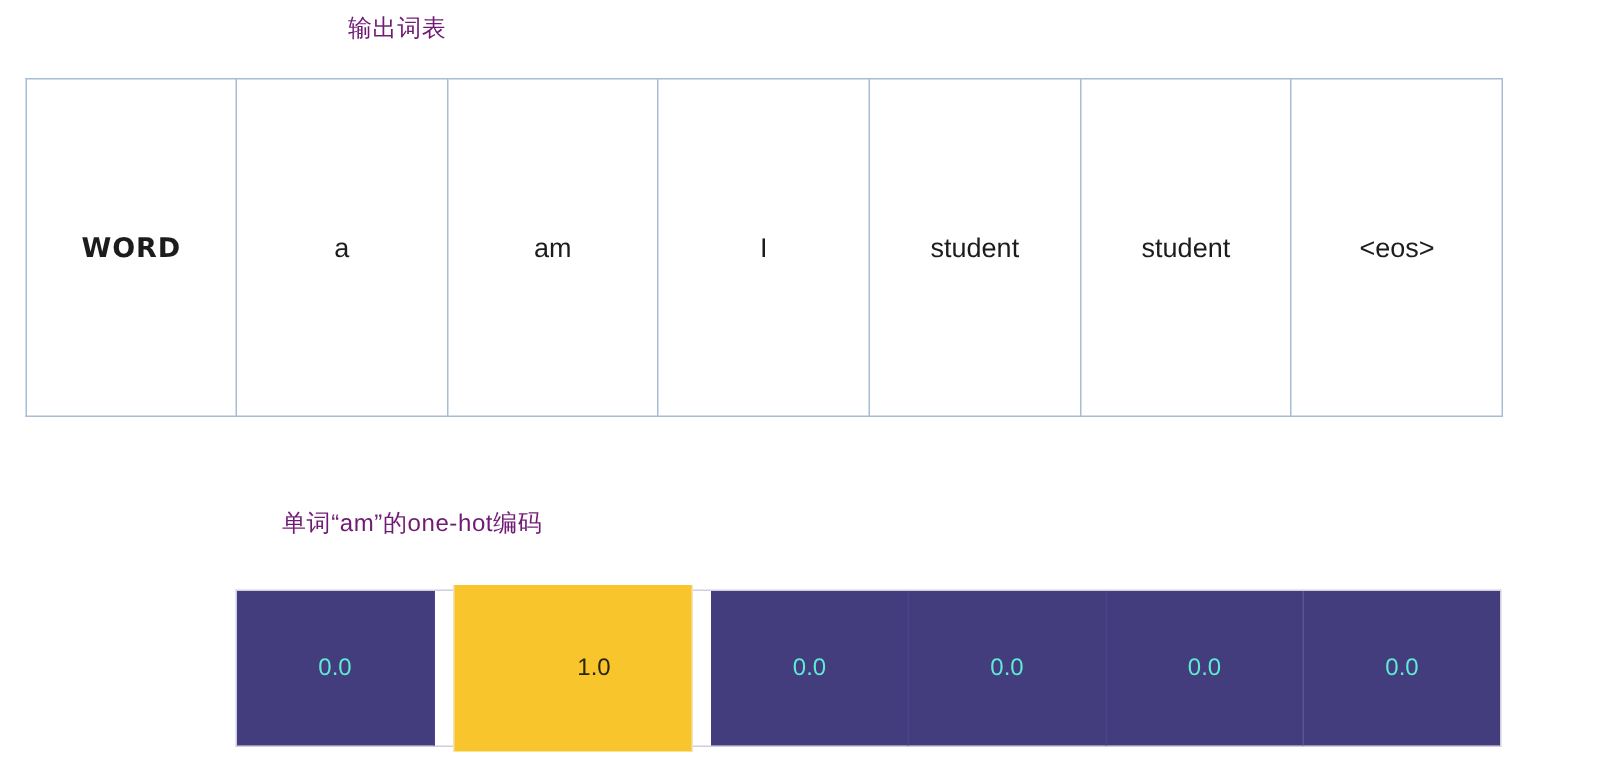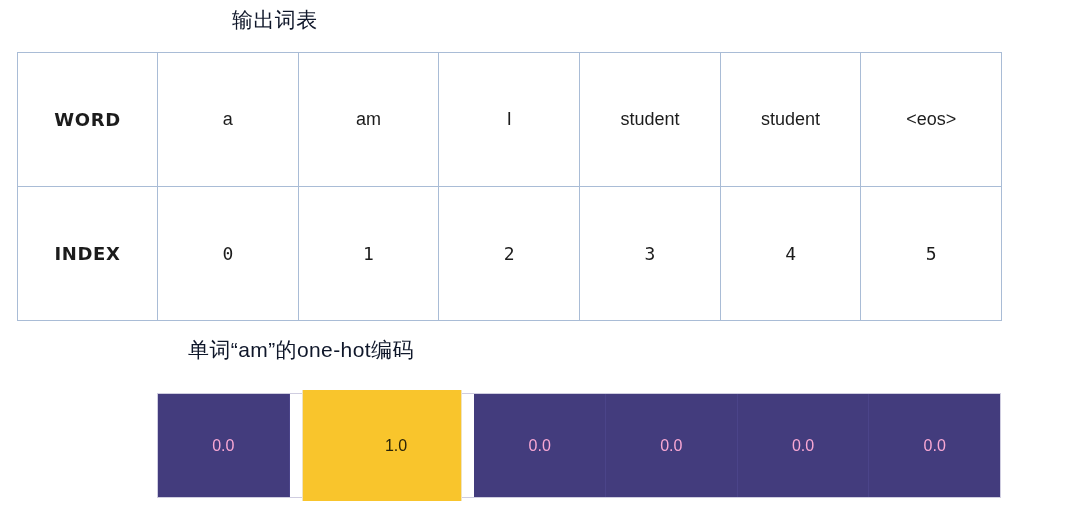--- a/index.html
+++ b/index.html
@@ -12,23 +12,23 @@
     height: 513px;
     position: relative;
     font-family: "Liberation Sans", sans-serif;
     color: #1a1a1a;
     overflow: hidden;
   }
 
   
   .caption {
     position: absolute;
-    font-size: 21px;
+    font-size: 16px;
     line-height: 24px;
-    color: #0f172a;
+    color: #701a75;
     white-space: nowrap;
     letter-spacing: 0.4px;
   }
   #vocab-title {
     left: 232px;
     top: 8px;
   }
   #onehot-title {
     left: 188px;
     top: 338px;
@@ -84,21 +84,21 @@
     flex: 1 1 0;
     display: flex;
     align-items: center;
     justify-content: center;
     font-size: 16px;
     box-sizing: border-box;
     position: relative;
   }
   .onehot-cell.zero {
     background: #433c7d;
-    color: #f9a8d4;
+    color: #5eead4;
     border-right: 1px solid #4b4489;
     text-align: center;
   }
   .onehot-cell.zero:last-child {
     border-right: none;
   }
   .onehot-cell.one {
     background: #f9c52c;
     color: #2a2408;
     margin: -4px 12px;
@@ -126,29 +126,20 @@
   <tbody>
     <tr>
       <td class="row-label">WORD</td>
       <td>a</td>
       <td>am</td>
       <td>I</td>
       <td>student</td>
       <td>student</td>
       <td>&lt;eos&gt;</td>
     </tr>
-    <tr>
-      <td class="row-label">INDEX</td>
-      <td class="index-cell">0</td>
-      <td class="index-cell">1</td>
-      <td class="index-cell">2</td>
-      <td class="index-cell">3</td>
-      <td class="index-cell">4</td>
-      <td class="index-cell">5</td>
-    </tr>
   </tbody>
 </table>
 
 <div class="caption" id="onehot-title">单词“am”的one-hot编码</div>
 
 <div id="onehot-strip">
   <div class="onehot-cell zero">0.0</div>
   <div class="onehot-cell one">1.0</div>
   <div class="onehot-cell zero">0.0</div>
   <div class="onehot-cell zero">0.0</div>

